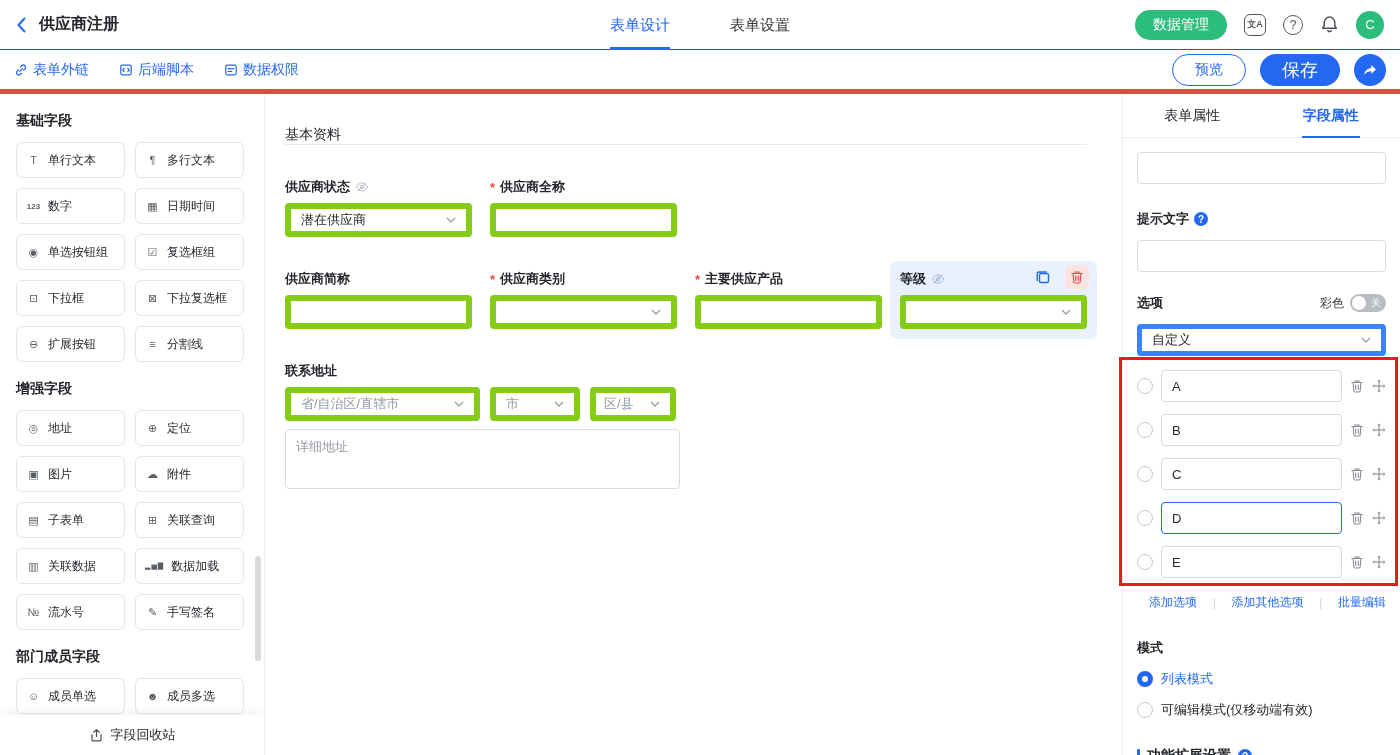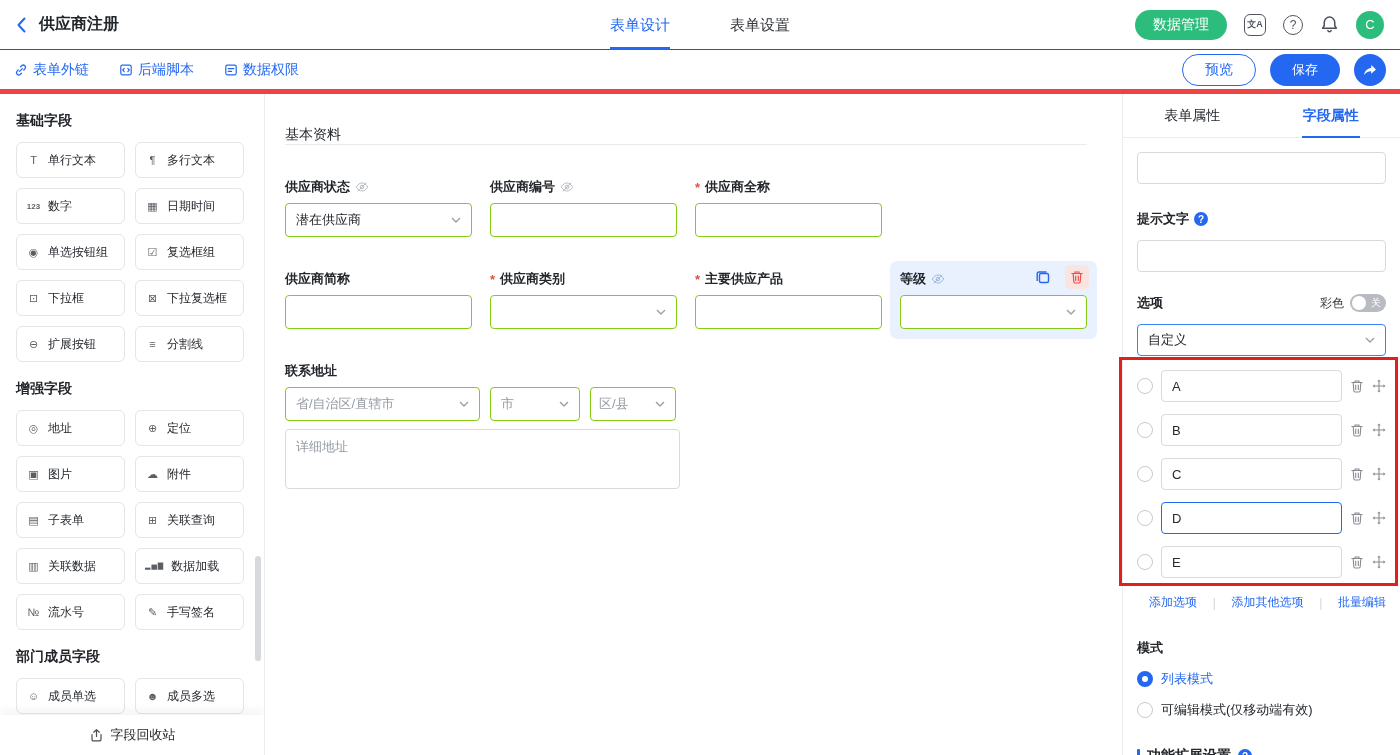--- a/index.html
+++ b/index.html
@@ -21,21 +21,21 @@
 .q-outline{width:20px;height:20px;border:1.5px solid #51565e;border-radius:50%;color:#51565e;font-size:12px;display:flex;align-items:center;justify-content:center;cursor:pointer;}
 .bell{display:flex;align-items:center;cursor:pointer;}
 .avatar{width:28px;height:28px;border-radius:50%;background:#2cbd7c;color:#fff;font-size:13px;display:flex;align-items:center;justify-content:center;cursor:pointer;}
 
 
 .toolbar{flex:0 0 44px;display:flex;align-items:center;padding:0 14px;border-bottom:5px solid #ef4444;background:#fff;}
 .tb-links{display:flex;gap:30px;}
 .tb-link{color:#2468f2;font-size:14px;display:flex;align-items:center;gap:5px;cursor:pointer;}
 .tb-right{margin-left:auto;display:flex;align-items:center;gap:14px;}
 .btn-outline{height:32px;padding:0 22px;border:1px solid #2468f2;color:#2468f2;border-radius:16px;background:#fff;font-size:14px;display:flex;align-items:center;cursor:pointer;}
-.btn-solid{height:32px;padding:0 22px;background:#2468f2;color:#fff;border-radius:16px;font-size:13px;display:flex;align-items:center;cursor:pointer;}
+.btn-solid{height:32px;padding:0 22px;background:#2468f2;color:#fff;border-radius:16px;font-size:18px;display:flex;align-items:center;cursor:pointer;}
 .btn-share{width:32px;height:32px;border-radius:50%;background:#2468f2;display:flex;align-items:center;justify-content:center;cursor:pointer;}
 
 
 .content{flex:1;display:flex;min-height:0;position:relative;}
 
 
 .sidebar{flex:0 0 265px;width:265px;border-right:1px solid #ebedf0;position:relative;padding:4px 20px 0 16px;overflow:hidden;background:#fff;}
 .sec-title{font-size:14px;font-weight:700;margin:14px 0 12px;}
 .grid{display:grid;grid-template-columns:1fr 1fr;gap:10px;}
 .fld-btn{height:36px;border:1px solid #e3e5e8;border-radius:6px;background:#fff;display:flex;align-items:center;padding-left:9px;gap:7px;font-size:12px;color:#26292e;cursor:pointer;white-space:nowrap;}
@@ -43,21 +43,21 @@
 .recycle{position:absolute;left:0;bottom:0;width:100%;height:40px;background:#fff;display:flex;align-items:center;justify-content:center;gap:7px;font-size:13px;color:#26292e;box-shadow:0 -4px 10px rgba(0,0,0,.05);cursor:pointer;}
 .sb-scroll{position:absolute;right:3px;top:462px;width:6px;height:105px;border-radius:3px;background:#d7d9dd;cursor:pointer;}
 
 
 .canvas{flex:1;min-width:0;padding:32px 0 0 20px;background:#fff;}
 .cv-sec{font-size:14px;font-weight:400;border-bottom:1px solid #e8eaed;width:802px;}
 .frow{display:grid;grid-template-columns:repeat(4,187px);column-gap:18px;margin-top:34px;width:802px;}
 .fld{position:relative;}
 .flabel{display:flex;align-items:center;gap:5px;font-size:13px;font-weight:700;margin-bottom:8px;height:16px;}
 .req{color:#e34d45;}
-.ctrl{height:34px;border:1px solid #84cc16;border-radius:4px;display:flex;align-items:center;padding:0 10px;font-size:13px;background:#fff;cursor:pointer;}
+.ctrl{height:34px;border:6px solid #84cc16;border-radius:4px;display:flex;align-items:center;padding:0 10px;font-size:13px;background:#fff;cursor:pointer;}
 .ctrl.sel{justify-content:space-between;}
 .ctrl.dashed{border-style:dashed;border-color:#c9ced6;padding:0 5px;}
 .gray{color:#959ba3;}
 .fld.selected{background:#e9f1ff;box-shadow:0 0 0 10px #e9f1ff;border-radius:2px;}
 .fld-actions{position:absolute;top:-6px;right:-2px;display:flex;gap:10px;align-items:center;}
 .act{width:24px;height:24px;border-radius:5px;display:flex;align-items:center;justify-content:center;cursor:pointer;}
 .act.del{background:#fbe3e1;}
 .user-tag{display:inline-flex;align-items:center;gap:5px;background:#f5effc;border-radius:3px;padding:3px 9px 3px 5px;font-size:12px;color:#33363b;}
 .addr-selects{display:flex;gap:10px;margin-bottom:8px;}
 .addr-selects .ctrl{justify-content:space-between;}
@@ -72,21 +72,21 @@
 .p-tab.active{color:#2468f2;font-weight:600;}
 .p-tab.active::after{content:"";position:absolute;bottom:-1px;left:50%;transform:translateX(-50%);width:58px;height:2px;background:#2468f2;}
 .p-body{flex:1;padding:14px 14px 0;}
 .p-input{width:100%;height:32px;border:1px solid #d8dadd;border-radius:4px;background:#fff;font-size:13px;padding:0 10px;font-family:inherit;color:#26292e;}
 .p-label{font-size:13px;font-weight:700;display:flex;align-items:center;gap:5px;}
 .q-fill{width:14px;height:14px;border-radius:50%;background:#2468f2;color:#fff;font-size:10px;display:flex;align-items:center;justify-content:center;cursor:pointer;flex:0 0 14px;}
 .opt-header{display:flex;align-items:center;justify-content:space-between;margin-top:22px;}
 .color-ctl{display:flex;align-items:center;gap:6px;font-size:12px;color:#33363b;}
 .switch{width:36px;height:18px;border-radius:9px;background:#b8bcc2;position:relative;display:flex;align-items:center;justify-content:flex-end;padding:0 5px;color:#fff;font-size:10px;cursor:pointer;}
 .switch .knob{position:absolute;left:2px;top:2px;width:14px;height:14px;border-radius:50%;background:#fff;}
-.p-select{margin-top:12px;height:32px;border:1px solid #3b82f6;border-radius:4px;display:flex;align-items:center;justify-content:space-between;padding:0 10px;font-size:13px;cursor:pointer;}
+.p-select{margin-top:12px;height:32px;border:5px solid #3b82f6;border-radius:4px;display:flex;align-items:center;justify-content:space-between;padding:0 10px;font-size:13px;cursor:pointer;}
 .opt-list{margin-top:14px;}
 .opt-row{display:flex;align-items:center;gap:8px;margin-bottom:12px;}
 .radio{width:16px;height:16px;border-radius:50%;border:1px solid #c8cace;background:#fff;flex:0 0 16px;cursor:pointer;}
 .radio.on{border:5px solid #2468f2;}
 .opt-input{flex:1;min-width:0;height:32px;border:1px solid #d8dadd;border-radius:4px;padding:0 10px;font-size:13px;font-family:inherit;color:#26292e;}
 .opt-input.focused{border-color:#2468f2;}
 .opt-act{display:flex;color:#878c93;cursor:pointer;flex:0 0 auto;}
 .opt-links{display:flex;align-items:center;justify-content:space-between;font-size:12px;color:#2468f2;margin-top:16px;padding-left:12px;}
 .opt-links span{cursor:pointer;}
 .opt-links .sep{color:#d3d5d9;cursor:default;}
@@ -299,31 +299,20 @@
           </div>
           <div class="ctrl sel">
             <span>潜在供应商</span>
             <svg width="10" height="6" viewBox="0 0 10 6">
                 <polyline points="1,1 5,5 9,1" fill="none" stroke="#9aa0a8" stroke-width="1.4"></polyline>
               </svg>
           </div>
         </div>
         <div class="fld">
           <div class="flabel">
-              <span>供应商编号</span>
-            <svg width="14" height="14" viewBox="0 0 16 16">
-                <path d="M1.5 8 C3.4 4.9 5.6 3.4 8 3.4 s4.6 1.5 6.5 4.6 C12.6 11.1 10.4 12.6 8 12.6 S3.4 11.1 1.5 8 z" fill="none" stroke="#b4b9c0" stroke-width="1.1"></path>
-                <circle cx="8" cy="8" r="2.1" fill="none" stroke="#b4b9c0" stroke-width="1.1"></circle>
-                <line x1="3.2" y1="13" x2="12.8" y2="3" stroke="#b4b9c0" stroke-width="1.1"></line>
-              </svg>
-          </div>
-          <div class="ctrl"></div>
-        </div>
-        <div class="fld">
-          <div class="flabel">
               <span class="req">*</span>
               <span>供应商全称</span>
             </div>
           <div class="ctrl"></div>
         </div>
       </div>
 
       <div class="frow">
         <div class="fld">
           <div class="flabel">

